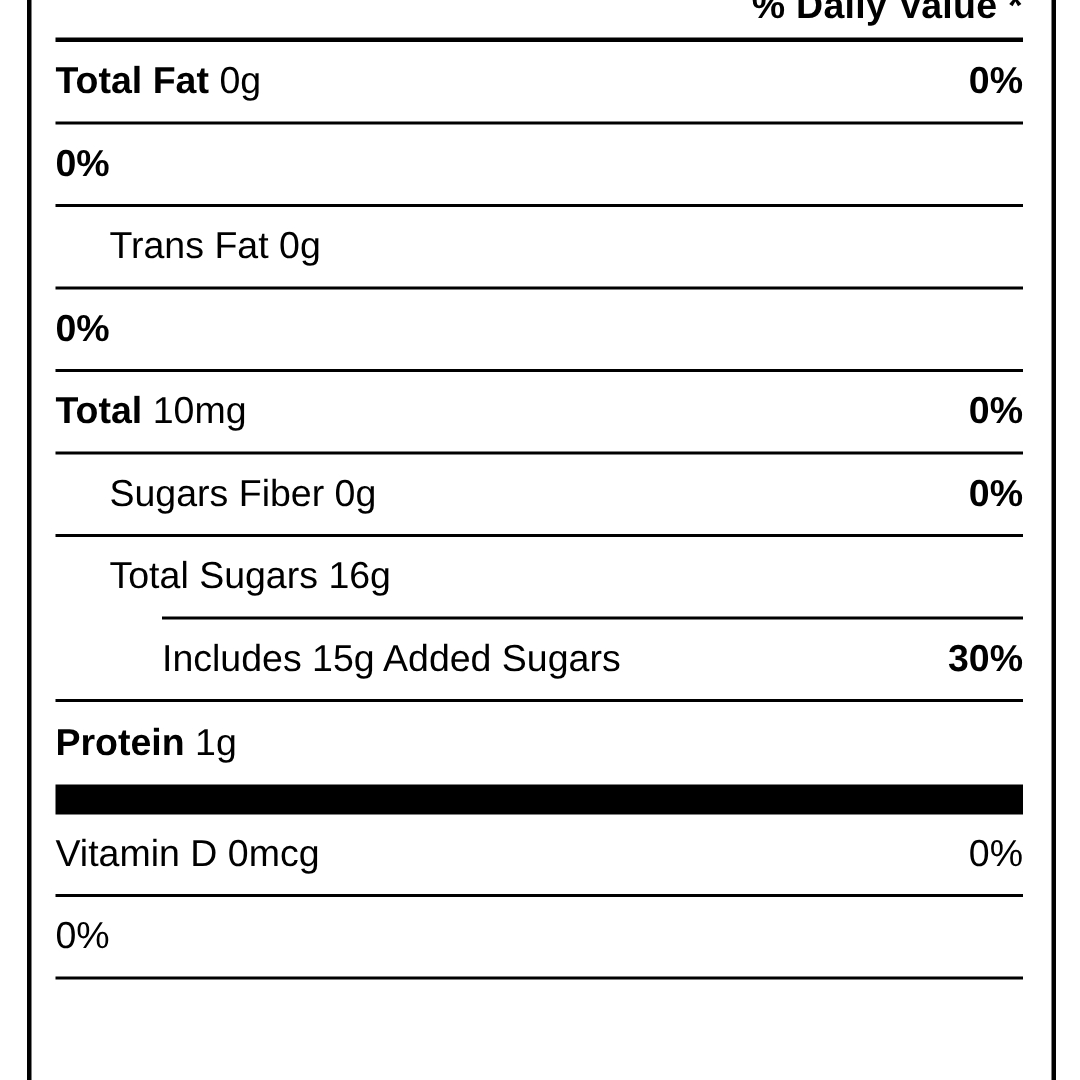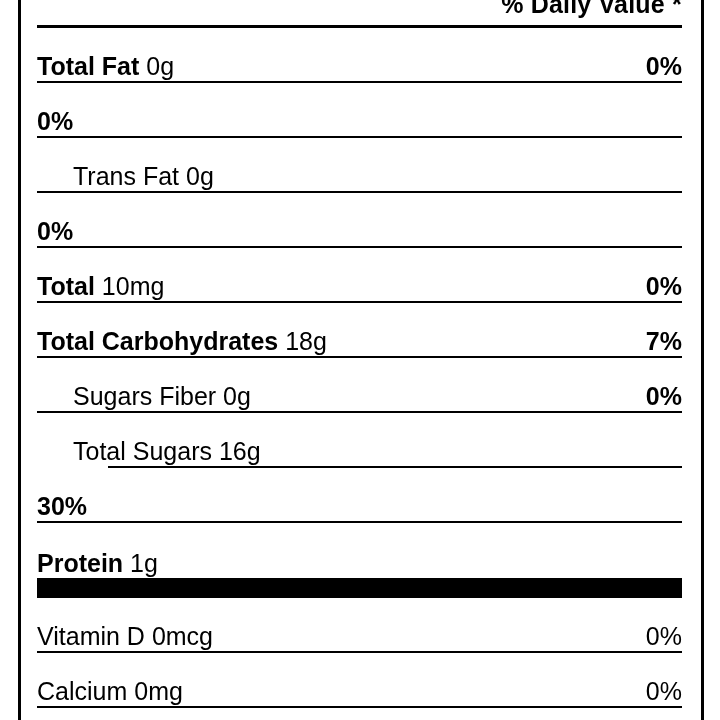--- a/index.html
+++ b/index.html
@@ -34,21 +34,21 @@
     font-size: 25px;
     font-weight: 700;
     letter-spacing: 0.2px;
   }
   .row {
     height: 55px;
     box-sizing: border-box;
     border-bottom: 2px solid #000;
     display: flex;
     justify-content: space-between;
-    align-items: flex-end;
+    align-items: center;
     font-size: 25px;
     font-weight: 400;
   }
   .row.no-border { border-bottom: none; }
   .row.h53 { height: 53px; }
   .left-cell { white-space: pre-wrap; }
   .ind1 { padding-left: 36px; }
   .ind2 { padding-left: 71px; }
   .nm-bold { font-weight: 700; }
   .italic { }
@@ -89,50 +89,46 @@
 
   <div class="row">
     <span class="dv-val">0%</span>
   </div>
 
   <div class="row">
     <span class="left-cell"><span class="nm-bold">Total</span> <span>10mg</span></span>
     <span class="dv-val">0%</span>
   </div>
 
-  <div class="row">
-    <span class="left-cell"><span class="nm-bold">Total Carbohydrates</span> <span>18g</span></span>
-    <span class="dv-val">7%</span>
-  </div>
 
   <div class="row">
     <span class="left-cell ind1"><span>Sugars Fiber</span> <span>0g</span></span>
     <span class="dv-val">0%</span>
   </div>
 
   <div class="row no-border h53">
     <span class="left-cell ind1"><span>Total Sugars</span> <span>16g</span></span>
     <span class="dv-val"></span>
   </div>
   <div class="divider-indented"></div>
 
   <div class="row">
+    <span class="left-cell ind2"><span>Includes 15g Added Sugars</span></span>
     <span class="dv-val">30%</span>
   </div>
 
   <div class="row no-border">
     <span class="left-cell"><span class="nm-bold">Protein</span> <span>1g</span></span>
     <span class="dv-val"></span>
   </div>
 
   <div class="thick-bar"></div>
 
   <div class="row">
     <span class="left-cell"><span>Vitamin D</span> <span>0mcg</span></span>
     <span class="dv-val light">0%</span>
   </div>
 
   <div class="row">
-    <span class="left-cell"><span>Calcium</span> <span>0mg</span></span>
     <span class="dv-val light">0%</span>
   </div>
 
 </div>
 
 </body></html>

